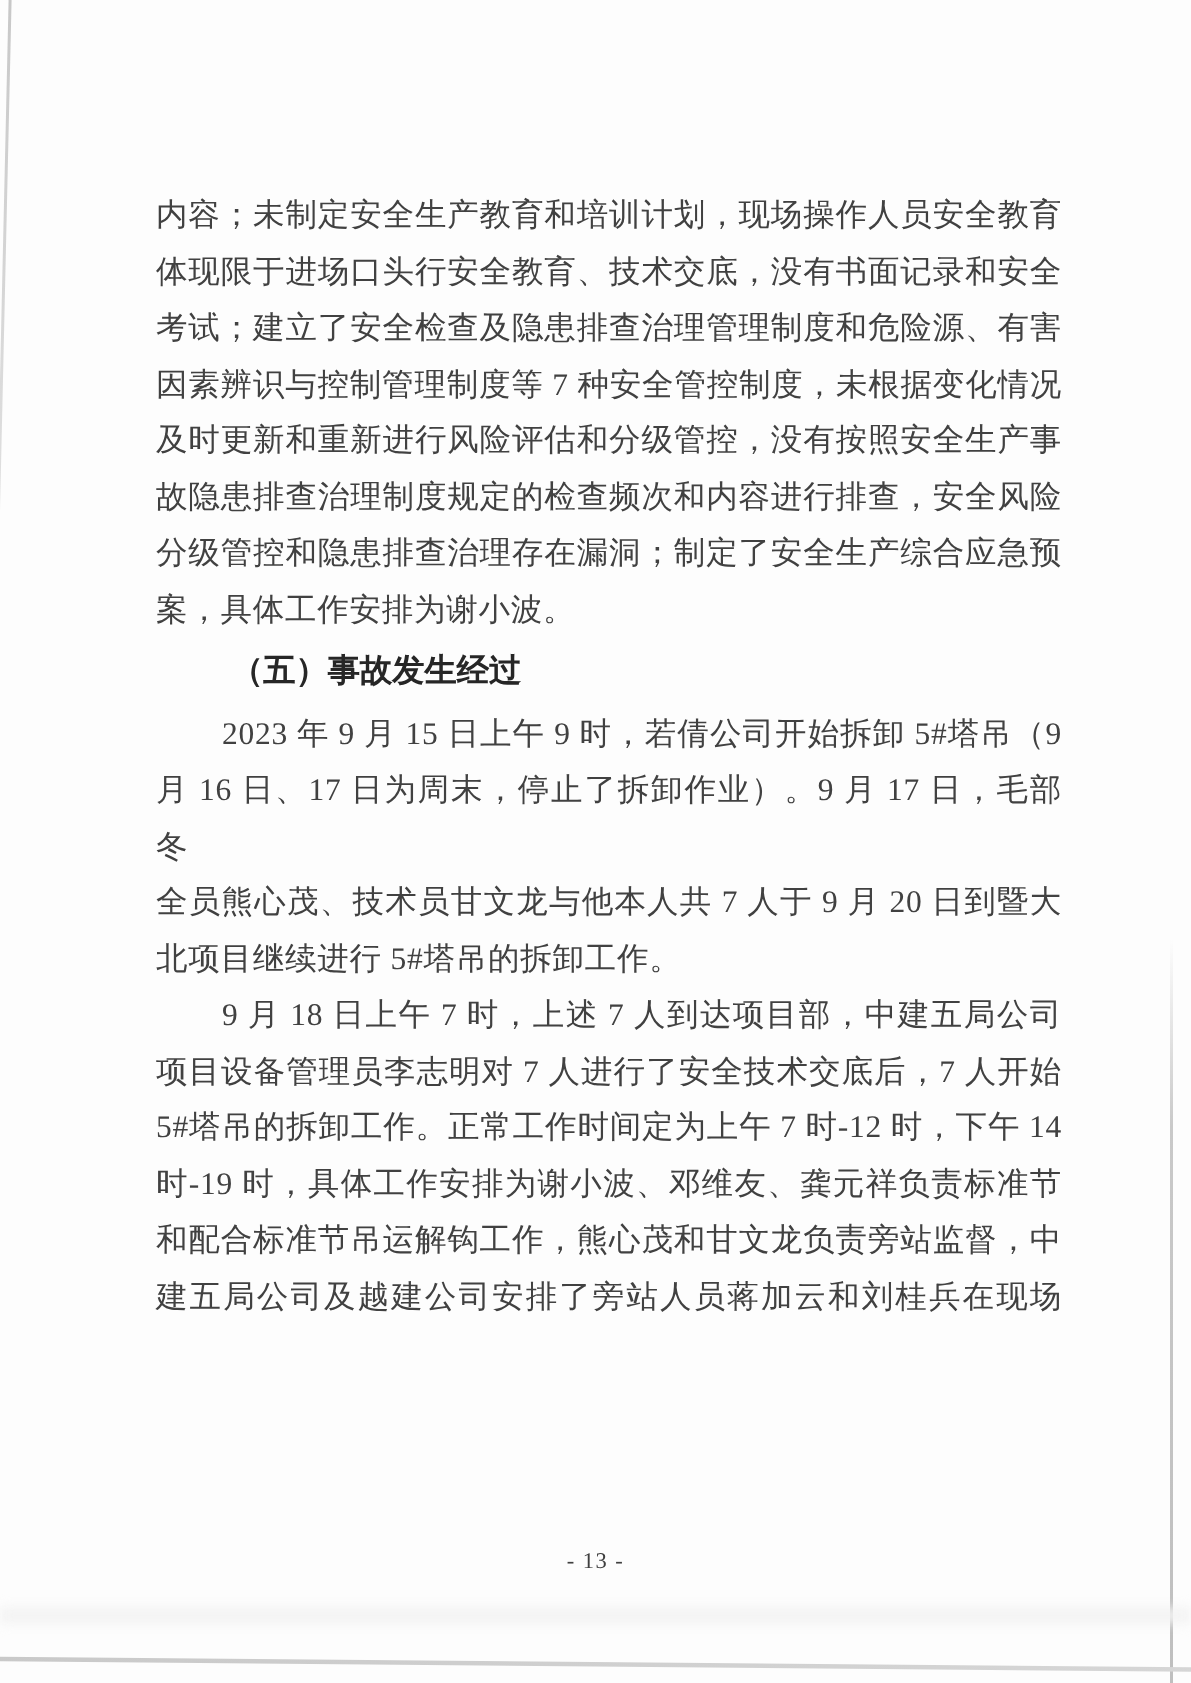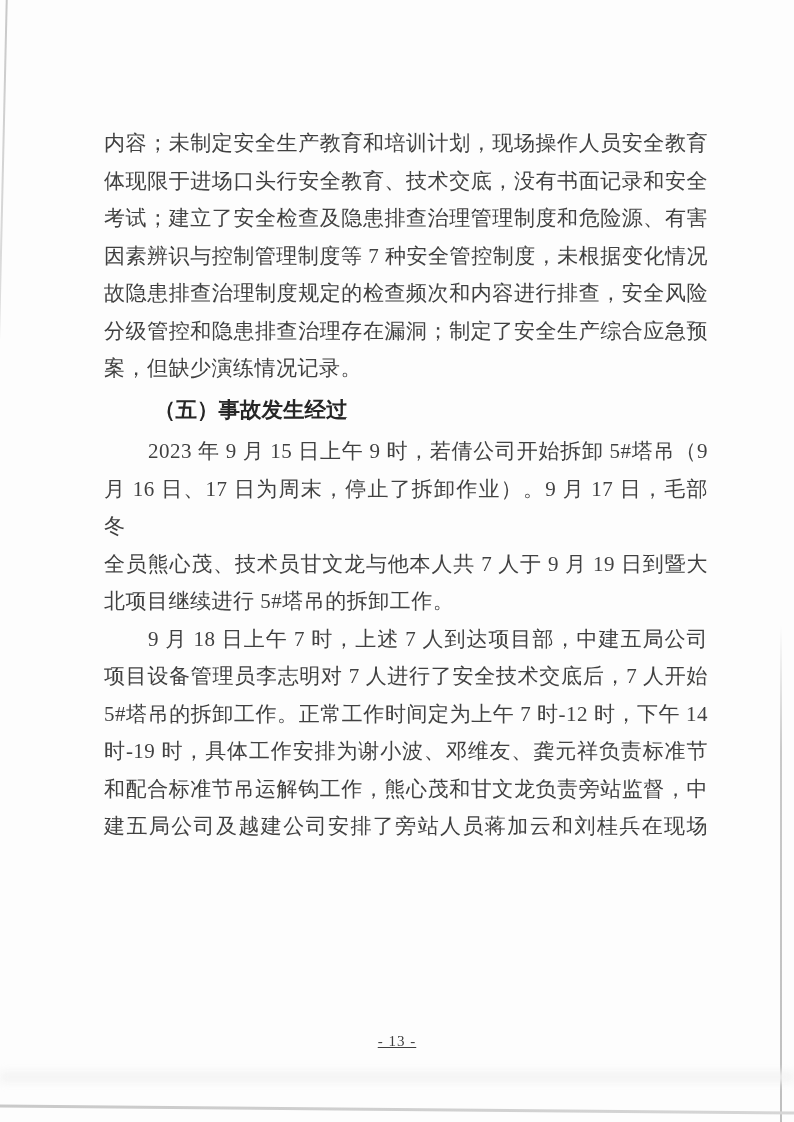--- a/index.html
+++ b/index.html
@@ -74,48 +74,48 @@
     text-align: left;
   }
   .page-number {
     position: absolute;
     top: 1033px; left: 0;
     width: 100%;
     text-align: center;
     font-size: 15px;
     color: #3f3f3f;
     letter-spacing: 1px;
-    text-decoration: underline;
   }
 </style>
 </head>
 <body>
 
 <div class="page">
 
   <div class="edge-left"></div>
   <div class="edge-right"></div>
   <div class="smudge-bottom"></div>
   <div class="edge-bottom"></div>
 
   <div class="text-block">
 
     <p class="line">内容；未制定安全生产教育和培训计划，现场操作人员安全教育</p>
     <p class="line">体现限于进场口头行安全教育、技术交底，没有书面记录和安全</p>
     <p class="line">考试；建立了安全检查及隐患排查治理管理制度和危险源、有害</p>
     <p class="line">因素辨识与控制管理制度等 7 种安全管控制度，未根据变化情况</p>
+    <p class="line">及时更新和重新进行风险评估和分级管控，没有按照安全生产事</p>
     <p class="line">故隐患排查治理制度规定的检查频次和内容进行排查，安全风险</p>
     <p class="line">分级管控和隐患排查治理存在漏洞；制定了安全生产综合应急预</p>
-    <p class="line last">案，但缺少演练情况记录。</p>
+    <p class="line last">案，具体工作安排为谢小波。</p>
 
     <h3 class="heading">（五）事故发生经过</h3>
 
     <p class="line indent">2023 年 9 月 15 日上午 9 时，若倩公司开始拆卸 5#塔吊（9</p>
     <p class="line">月 16 日、17 日为周末，停止了拆卸作业）。9 月 17 日，毛部冬</p>
-    <p class="line">全员熊心茂、技术员甘文龙与他本人共 7 人于 9 月 19 日到暨大</p>
+    <p class="line">全员熊心茂、技术员甘文龙与他本人共 7 人于 9 月 20 日到暨大</p>
     <p class="line last">北项目继续进行 5#塔吊的拆卸工作。</p>
 
     <p class="line indent">9 月 18 日上午 7 时，上述 7 人到达项目部，中建五局公司</p>
     <p class="line">项目设备管理员李志明对 7 人进行了安全技术交底后，7 人开始</p>
     <p class="line">5#塔吊的拆卸工作。正常工作时间定为上午 7 时-12 时，下午 14</p>
     <p class="line">时-19 时，具体工作安排为谢小波、邓维友、龚元祥负责标准节</p>
     <p class="line">和配合标准节吊运解钩工作，熊心茂和甘文龙负责旁站监督，中</p>
     <p class="line">建五局公司及越建公司安排了旁站人员蒋加云和刘桂兵在现场</p>
 
   </div>

